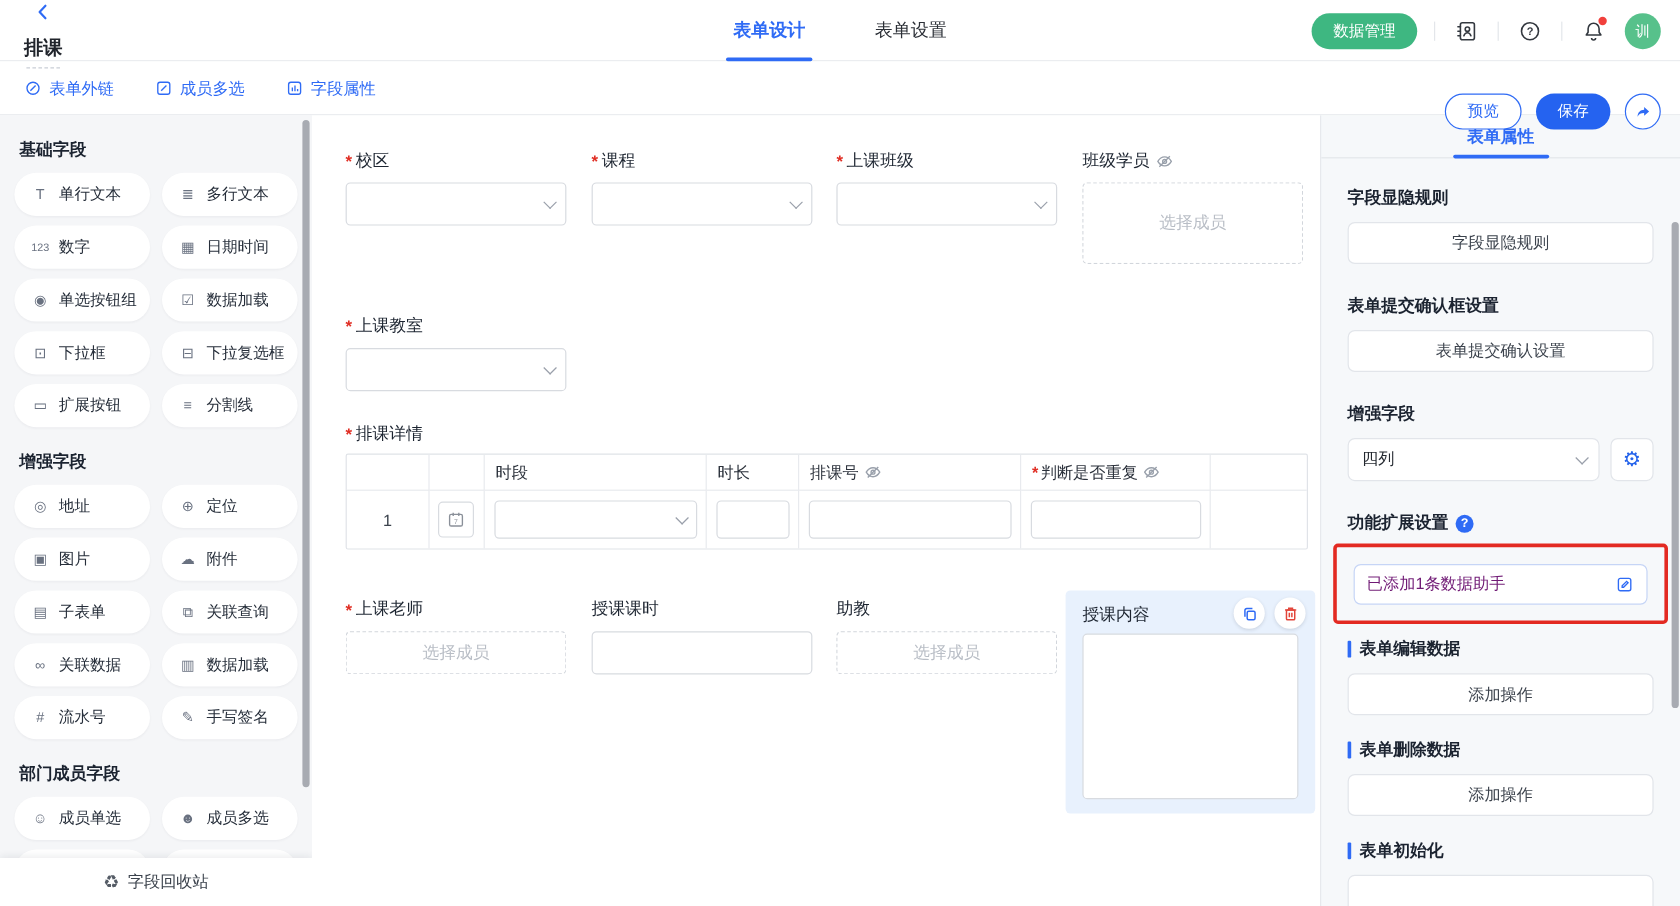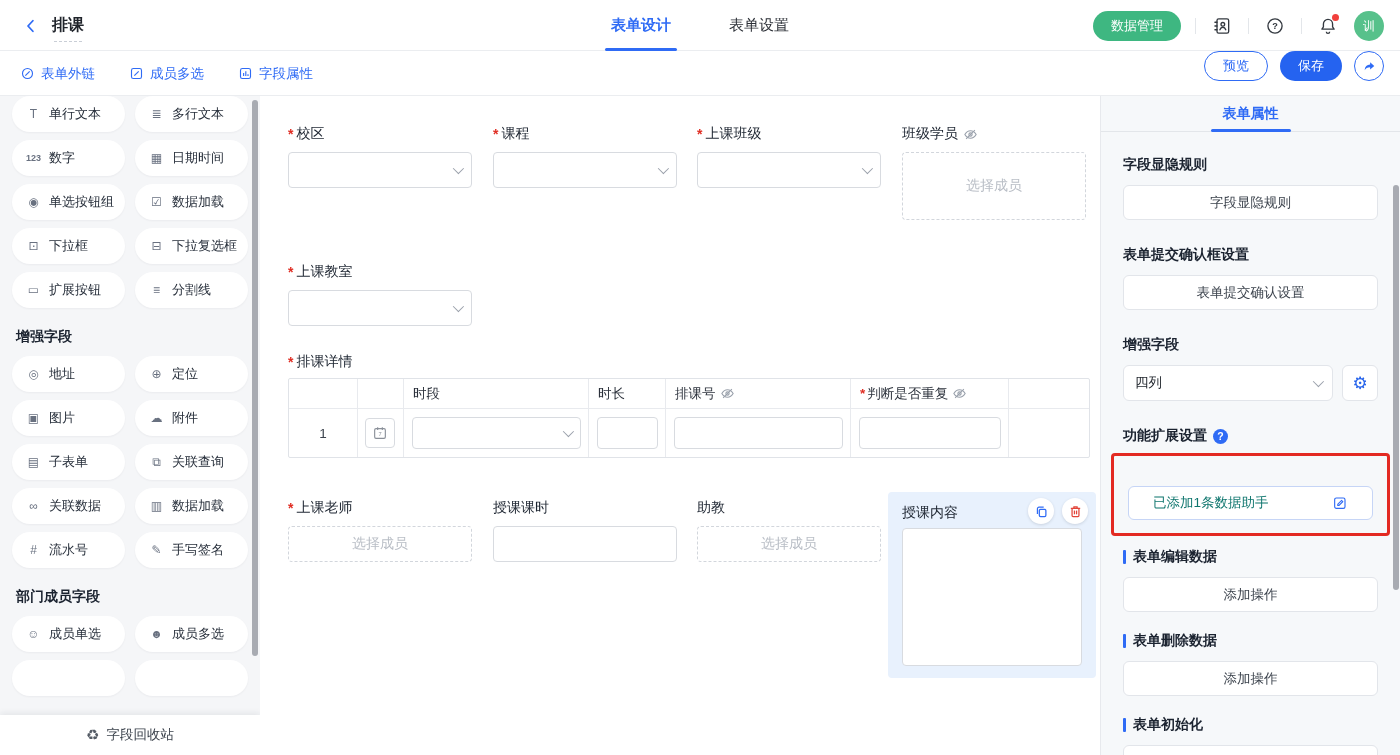--- a/index.html
+++ b/index.html
@@ -2,41 +2,41 @@
 <html><head>
 <meta charset="utf-8">
 <style>
   * { margin:0; padding:0; box-sizing:border-box; }
   html,body { width:1400px; height:755px; overflow:hidden; }
   body { font-family:"Liberation Sans","DejaVu Sans",sans-serif; color:#1f2329; background:#fff; }
   #app { position:relative; width:1400px; height:755px; background:#fff; }
 
   
   .header { position:absolute; left:0; top:0; width:1400px; height:51px; background:#fff; border-bottom:1px solid #ebedf0; z-index:30; }
-  .hd-left { position:absolute; left:20px; top:0; height:51px; display:flex; align-items:center; gap:10px; }
+  .hd-left { position:absolute; left:20px; top:0; height:51px; display:flex; align-items:center; gap:10px;flex-direction:column; }
   .back-btn { width:22px; height:22px; display:flex; align-items:center; justify-content:center; cursor:pointer; }
   .title-wrap { position:relative; }
   .hd-title { font-size:16px; font-weight:700; color:#20242b; }
   .title-dash { position:absolute; left:2px; right:2px; bottom:-6px; border-bottom:1px dashed #c9ced6; }
   .hd-tabs { position:absolute; left:50%; transform:translateX(-50%); top:0; height:51px; display:flex; gap:46px; }
   .hd-tab { height:51px; display:flex; align-items:center; font-size:15px; color:#2b2f36; cursor:pointer; position:relative; padding:0 6px; }
   .hd-tab.active { color:#2f6bf5; font-weight:600; }
   .hd-tab.active::after { content:""; position:absolute; left:0; right:0; bottom:0; height:3px; background:#2f6bf5; border-radius:2px; }
   .hd-right { position:absolute; right:16px; top:0; height:52px; display:flex; align-items:center; gap:14px; }
   .pill-green { height:30px; padding:0 18px; border-radius:15px; background:#3eb781; color:#fff; font-size:13px; display:flex; align-items:center; cursor:pointer; }
   .hd-sep { width:1px; height:16px; background:#e3e6ea; }
   .hd-icon { width:24px; height:24px; display:flex; align-items:center; justify-content:center; cursor:pointer; position:relative; }
   .red-dot { position:absolute; right:1px; top:0; width:7px; height:7px; border-radius:50%; background:#f1403c; }
   .avatar { width:30px; height:30px; border-radius:50%; background:#57c18b; color:#fff; font-size:12px; display:flex; align-items:center; justify-content:center; cursor:pointer; }
 
   
   .toolbar { position:absolute; left:0; top:51px; width:1400px; height:45px; background:#fff; border-bottom:1px solid #ebedf0; z-index:29; }
   .tb-left { position:absolute; left:20px; top:0; height:45px; display:flex; align-items:center; gap:34px; }
   .tb-link { display:flex; align-items:center; gap:6px; color:#2f6bf5; font-size:13.5px; cursor:pointer; }
-  .tb-right { position:absolute; right:16px; top:0; height:45px; display:flex; align-items:flex-start; gap:12px; }
+  .tb-right { position:absolute; right:16px; top:12px; height:45px; display:flex; align-items:flex-end; gap:12px; }
   .btn-outline { height:30px; padding:0 18px; border-radius:15px; border:1px solid #2f6bf5; color:#2f6bf5; background:#fff; font-size:13px; display:flex; align-items:center; cursor:pointer; }
   .btn-primary { height:30px; padding:0 18px; border-radius:15px; border:none; background:#2563f0; color:#fff; font-size:13px; display:flex; align-items:center; cursor:pointer; }
   .btn-circle { width:30px; height:30px; border-radius:50%; border:1px solid #2f6bf5; background:#fff; display:flex; align-items:center; justify-content:center; cursor:pointer; }
 
   
   .sidebar { position:absolute; left:0; top:96px; width:260px; height:659px; background:#f5f6f8; overflow:hidden; }
   .sb-head { margin:20px 0 10px 16px; font-size:14px; font-weight:700; color:#1b2330; }
   .sb-grid { padding:0 0 0 12px; display:flex; flex-wrap:wrap; gap:8px 10px; width:248px; }
   .pill { width:113px; height:36px; background:#fff; border-radius:18px; display:flex; align-items:center; padding-left:13px; gap:7px; box-shadow:0 1px 2px rgba(31,41,55,.05); cursor:grab; }
   .pic { min-width:17px; text-align:center; font-size:12px; color:#697180; line-height:1; }
@@ -87,21 +87,21 @@
   .p-h.first { margin-top:10px; }
   .btn-wide { margin-top:11px; height:35px; background:#fff; border:1px solid #e2e5ea; border-radius:6px; display:flex; align-items:center; justify-content:center; font-size:13.5px; color:#3c434d; cursor:pointer; }
   .layout-row { margin-top:11px; display:flex; gap:9px; }
   .layout-sel { flex:1; height:36px; background:#fff; border:1px solid #e2e5ea; border-radius:6px; display:flex; align-items:center; justify-content:space-between; padding:0 11px; font-size:13.5px; color:#23282f; cursor:pointer; }
   .gear-btn { width:36px; height:36px; background:#fff; border:1px solid #e2e5ea; border-radius:6px; display:flex; align-items:center; justify-content:center; color:#2563eb; font-size:17px; cursor:pointer; }
   .help-dot { width:15px; height:15px; border-radius:50%; background:#2f6bf5; color:#fff; font-size:10.5px; font-weight:700; display:flex; align-items:center; justify-content:center; cursor:pointer; }
   .sub-h { display:flex; align-items:center; gap:7px; font-size:14px; font-weight:700; color:#1b2330; margin-top:20px; }
   .blue-bar { width:3px; height:14px; background:#2f6bf5; border-radius:1px; }
   .red-box { margin:8px -12px 0; border:3px solid #e32a22; border-radius:4px; padding:4px 14px 13px; }
   .red-box .sub-h { margin-top:6px; }
-  .value-input { margin-top:26px; height:34px; background:#fff; border:1px solid #c6d5f6; border-radius:6px; display:flex; align-items:center; justify-content:space-between; padding:0 24px; font-size:13.5px; color:#0f766e; cursor:pointer; }
+  .value-input { margin-top:10px; height:34px; background:#fff; border:1px solid #c6d5f6; border-radius:6px; display:flex; align-items:center; justify-content:space-between; padding:0 10px; font-size:13.5px; color:#701a75; cursor:pointer; }
   .p-scroll { position:absolute; right:1px; top:89px; width:6px; height:405px; border-radius:3px; background:#a8abb2; }
 
   svg { display:block; }
 </style>
 </head>
 <body>
 
 <div id="app">
 
   <div class="header">
@@ -195,31 +195,32 @@
         </div>
       <div class="btn-circle">
         <svg width="15" height="15" viewBox="0 0 24 24">
             <path d="M13 5.2 19.6 11 13 16.8v-3.7c-4.3 0-7.1 1.5-8.8 4.8.3-5.8 3.7-9 8.8-9.2z" fill="#2f6bf5"></path>
           </svg>
       </div>
     </div>
   </div>
 
   <div class="sidebar">
+    <div class="sb-head">基础字段</div>
     <div class="sb-grid">
       <div class="pill">
           <span class="pic">T</span>
           <span class="plabel">单行文本</span>
         </div>
       <div class="pill">
           <span class="pic">≣</span>
           <span class="plabel">多行文本</span>
         </div>
       <div class="pill">
-          <span class="pic" style="font-size:9px;font-weight:700;">123</span>
+          <span class="pic" style="font-size:9px;font-weight:400;">123</span>
           <span class="plabel">数字</span>
         </div>
       <div class="pill">
           <span class="pic">▦</span>
           <span class="plabel">日期时间</span>
         </div>
       <div class="pill">
           <span class="pic">◉</span>
           <span class="plabel">单选按钮组</span>
         </div>

